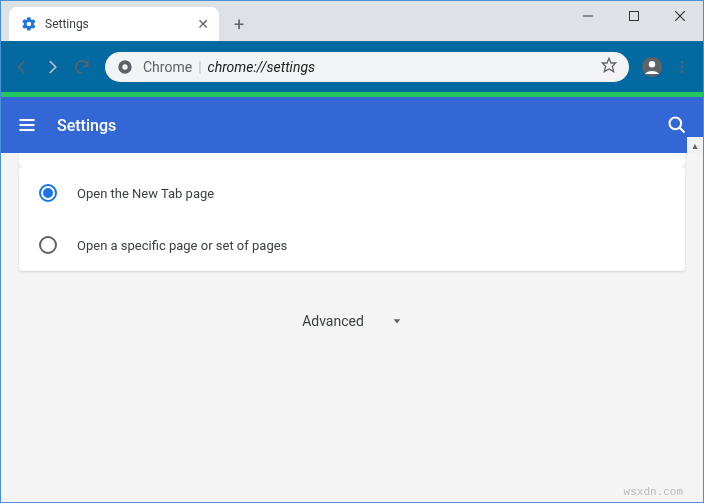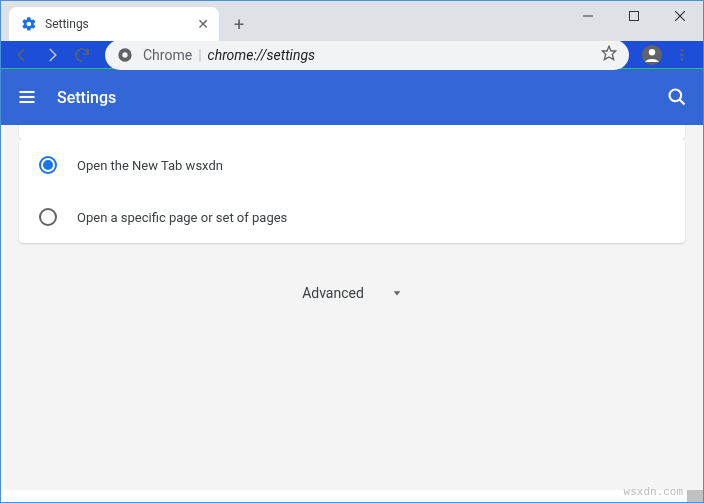--- a/index.html
+++ b/index.html
@@ -61,26 +61,26 @@
       display: flex;
       align-items: center;
       justify-content: center;
       color: #5f6368;
       font-size: 18px;
       margin-left: 6px;
       margin-bottom: 3px;
     }
     
     .toolbar {
-      height: 28px;
-      background: #1d4ed8;
+      height: 56px;
+      background: #0369a1;
       display: flex;
       align-items: center;
       padding: 0 6px;
-      border-bottom: 1px solid #22c55e;
+      border-bottom: 5px solid #22c55e;
     }
     .nav-btn {
       width: 30px;
       height: 30px;
       display: flex;
       align-items: center;
       justify-content: center;
       color: #5f6368;
       border-radius: 50%;
     }
@@ -313,21 +313,21 @@
 <div class="scrollbar-arrow-up">▴</div>
 <div class="scrollbar-stub" style="top:auto; bottom:0;"></div>
 
 <div class="content">
   <div class="card-peek"></div>
   <div class="card">
     <div class="radio-row">
       <span class="radio-outer selected">
           <span class="radio-inner"></span>
         </span>
-      <span>Open the New Tab wsxdn</span>
+      <span>Open the New Tab page</span>
     </div>
     <div class="radio-row">
       <span class="radio-outer"></span>
       <span>Open a specific page or set of pages</span>
     </div>
   </div>
   <div class="advanced-row">
     <span>Advanced</span>
     <span>
       <svg width="10" height="10" viewBox="0 0 24 24" fill="#5f6368">

